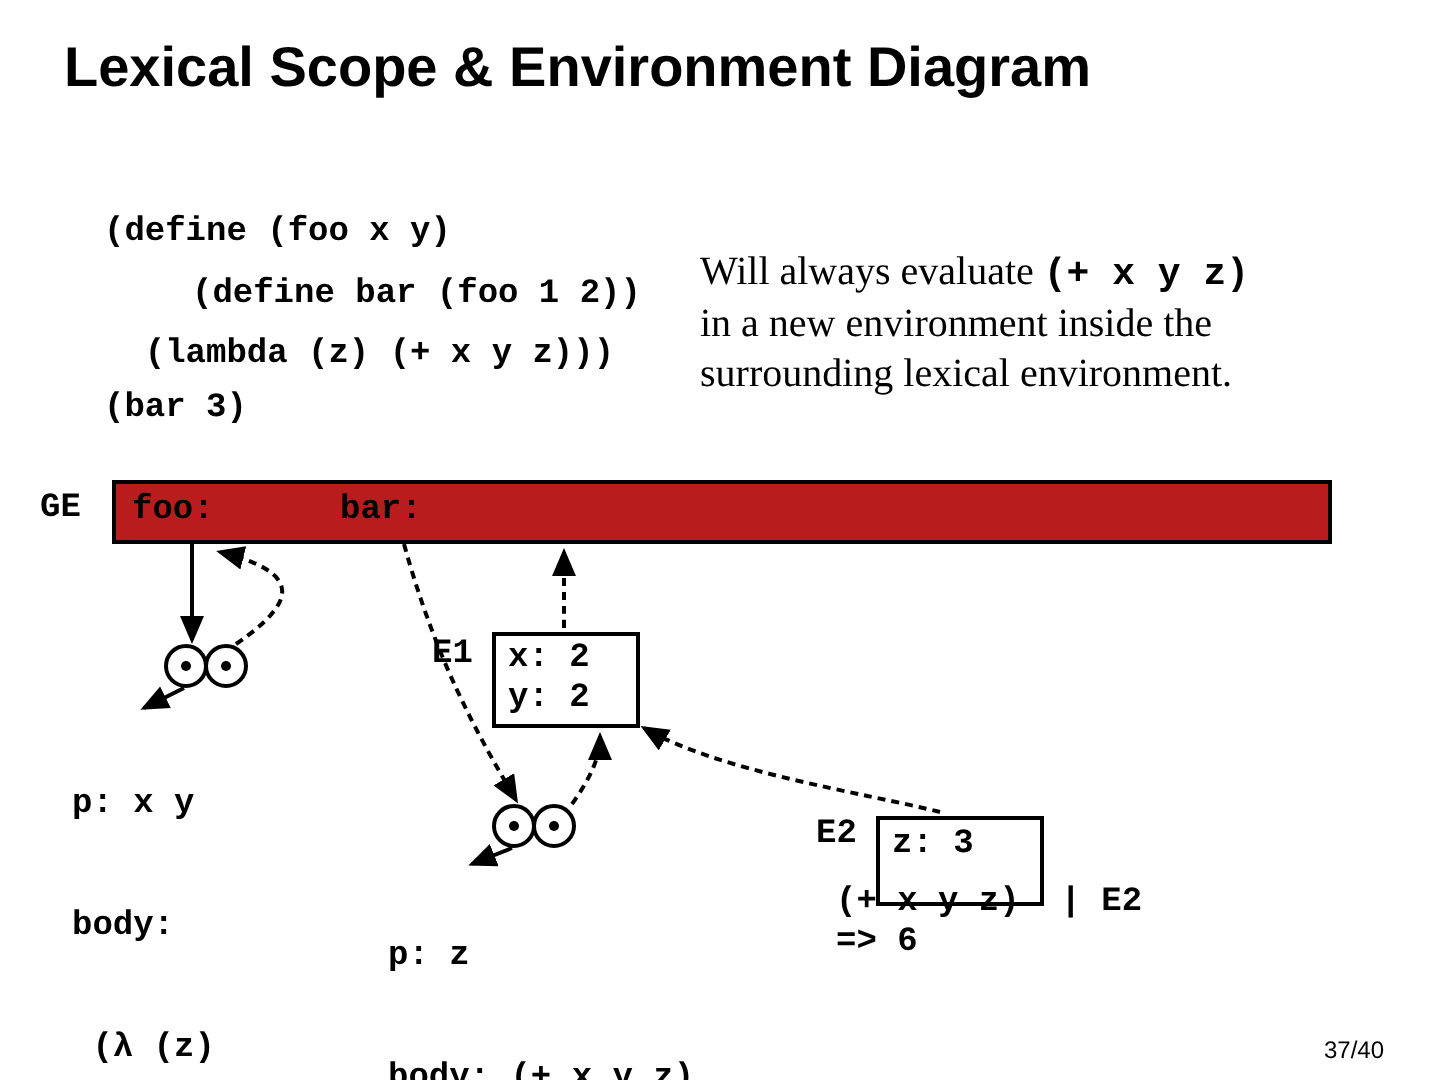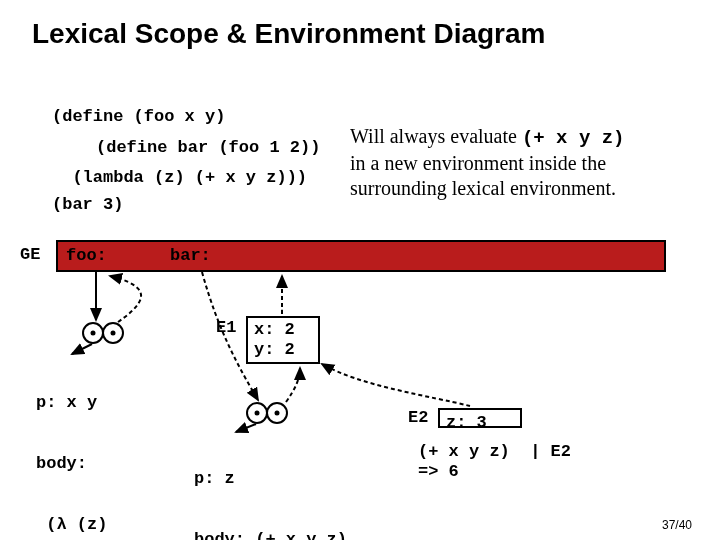--- a/index.html
+++ b/index.html
@@ -131,21 +131,21 @@
 <div class="closure-pair" style="top:402px; left:246px;">
   <span class="cell"><span class="dot"></span></span><span class="cell"><span class="dot"></span></span>
 </div>
 
 <div class="code" style="position:absolute; top:428px; left:194px;">
   <div>p: z</div>
   <div>body: (+ x y z)</div>
 </div>
 
 <div class="code" style="position:absolute; top:408px; left:408px;">E2</div>
-<div class="env-box" style="top:408px; left:438px; width:84px; height:20px;">
+<div class="env-box" style="top:408px; left:438px; width:84px; height:45px;">
   <span class="code" style="position:absolute; top:3px; left:6px;">z: 3</span>
 </div>
 
 <div class="code" style="position:absolute; top:442px; left:418px;">(+ x y z)  | E2</div>
 <div class="code" style="position:absolute; top:462px; left:418px;">=&gt; 6</div>
 
 <div class="pagenum">37/40</div>
 
 <svg class="arrows">
   <defs>

